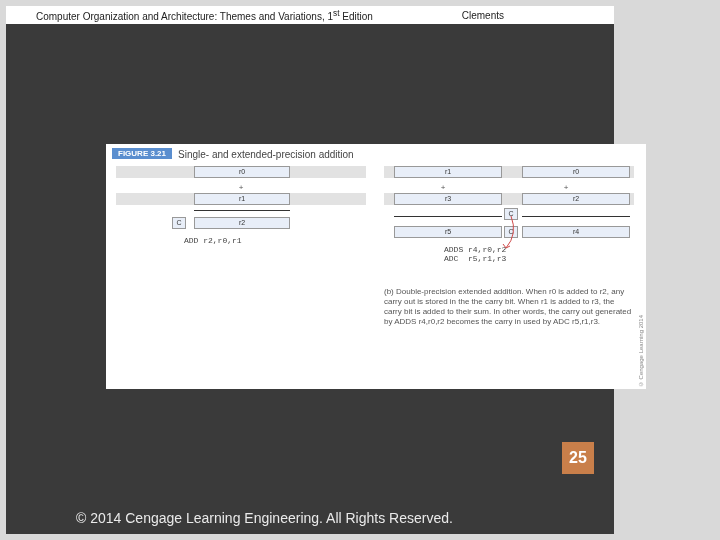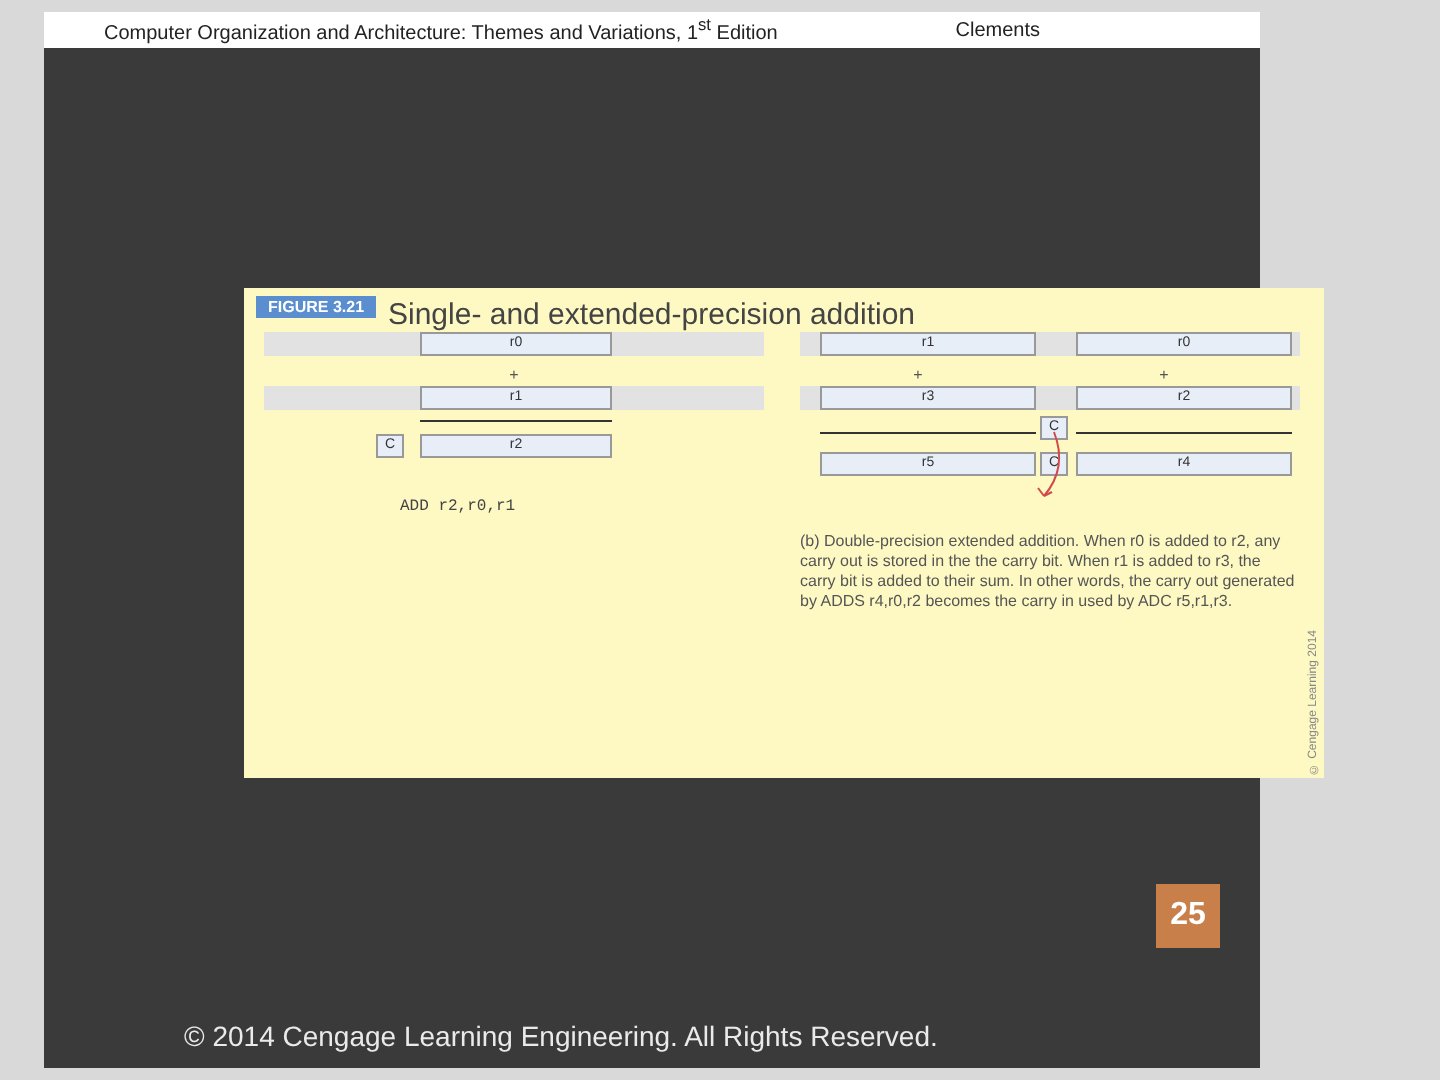--- a/index.html
+++ b/index.html
@@ -7,21 +7,21 @@
     width: 720px;
     height: 540px;
     background: #d9d9d9;
     position: relative;
     font-family: Arial, sans-serif;
     overflow: hidden;
   }
   .slide {
     position: absolute;
     top: 6px;
-    left: 22px;
+    left: 6px;
     width: 608px;
     height: 528px;
     background: #3a3a3a;
   }
   .header-band {
     width: 100%;
     height: 18px;
     background: #ffffff;
     display: flex;
     align-items: center;
@@ -35,37 +35,37 @@
   .header-author {
     padding-right: 110px;
     padding-left: 38px;
   }
   .figure-box {
     position: absolute;
     top: 138px;
     left: 100px;
     width: 540px;
     height: 245px;
-    background: #fef9c3;
+    background: #ffffff;
   }
   .fig-label {
     position: absolute;
     top: 4px;
     left: 6px;
     background: #5a8ecf;
     color: #fff;
     font-size: 8px;
     font-weight: bold;
     padding: 1px 6px;
   }
   .fig-caption {
     position: absolute;
     top: 5px;
     left: 72px;
-    font-size: 15px;
+    font-size: 10px;
     color: #444;
   }
 
   .col {
     position: absolute;
     top: 22px;
     width: 250px;
   }
   .col-left { left: 10px; }
   .col-right { left: 278px; }
@@ -108,21 +108,21 @@
     font-size: 7px;
     text-align: center;
     line-height: 10px;
     color: #333;
     display: inline-block;
   }
   .asm {
     font-family: "Courier New", monospace;
     font-size: 8px;
     color: #444;
-    margin-top: 16px;
+    margin-top: 3px;
     white-space: pre;
   }
   .subcaption {
     font-size: 8px;
     color: #555;
     margin-top: 6px;
     line-height: 1.25;
   }
   .vcopy {
     position: absolute;
@@ -220,20 +220,22 @@
       </div>
       <div style="position:relative; height:16px;">
         <div class="regbox" style="left:10px; width:108px; top:0;">r5</div>
         <div class="cbox" style="position:absolute; left:120px; top:0;">C</div>
         <div class="regbox" style="left:138px; width:108px; top:0;">r4</div>
       </div>
       <svg class="arrow" style="left:116px; top:48px; width:20px; height:40px;">
         <path d="M11 2 Q18 20 6 34" stroke="#d04a4a" stroke-width="1" fill="none"></path>
         <path d="M6 34 l-3 -4 m3 4 l4 -2" stroke="#d04a4a" stroke-width="1" fill="none"></path>
       </svg>
+      <div class="asm" style="margin-left:60px;">ADDS r4,r0,r2
+ADC  r5,r1,r3</div>
       <div class="subcaption" style="width:248px;margin-top:24px;">(b) Double-precision extended addition. When r0 is added to r2, any carry out is stored in the the carry bit. When r1 is added to r3, the carry bit is added to their sum. In other words, the carry out generated by  ADDS r4,r0,r2  becomes the carry in used by ADC  r5,r1,r3.</div>
     </div>
 
     <div class="vcopy">© Cengage Learning 2014</div>
   </div>
 
   <div class="page-badge">25</div>
 
   <div class="footer">
     <div class="footer-inner">© 2014 Cengage Learning Engineering. All Rights Reserved.</div>

